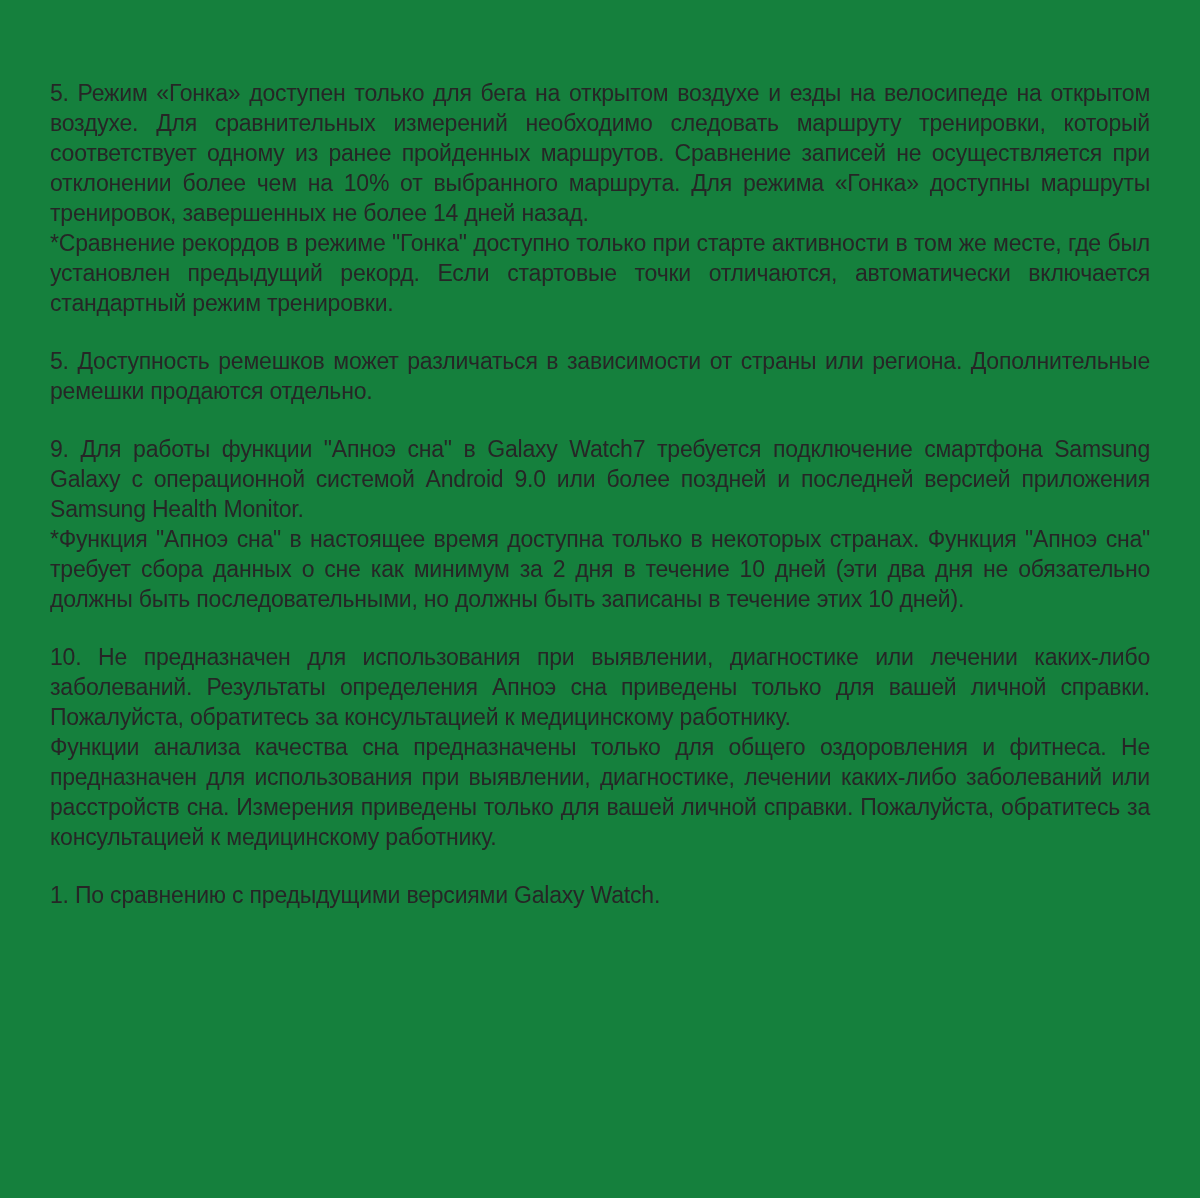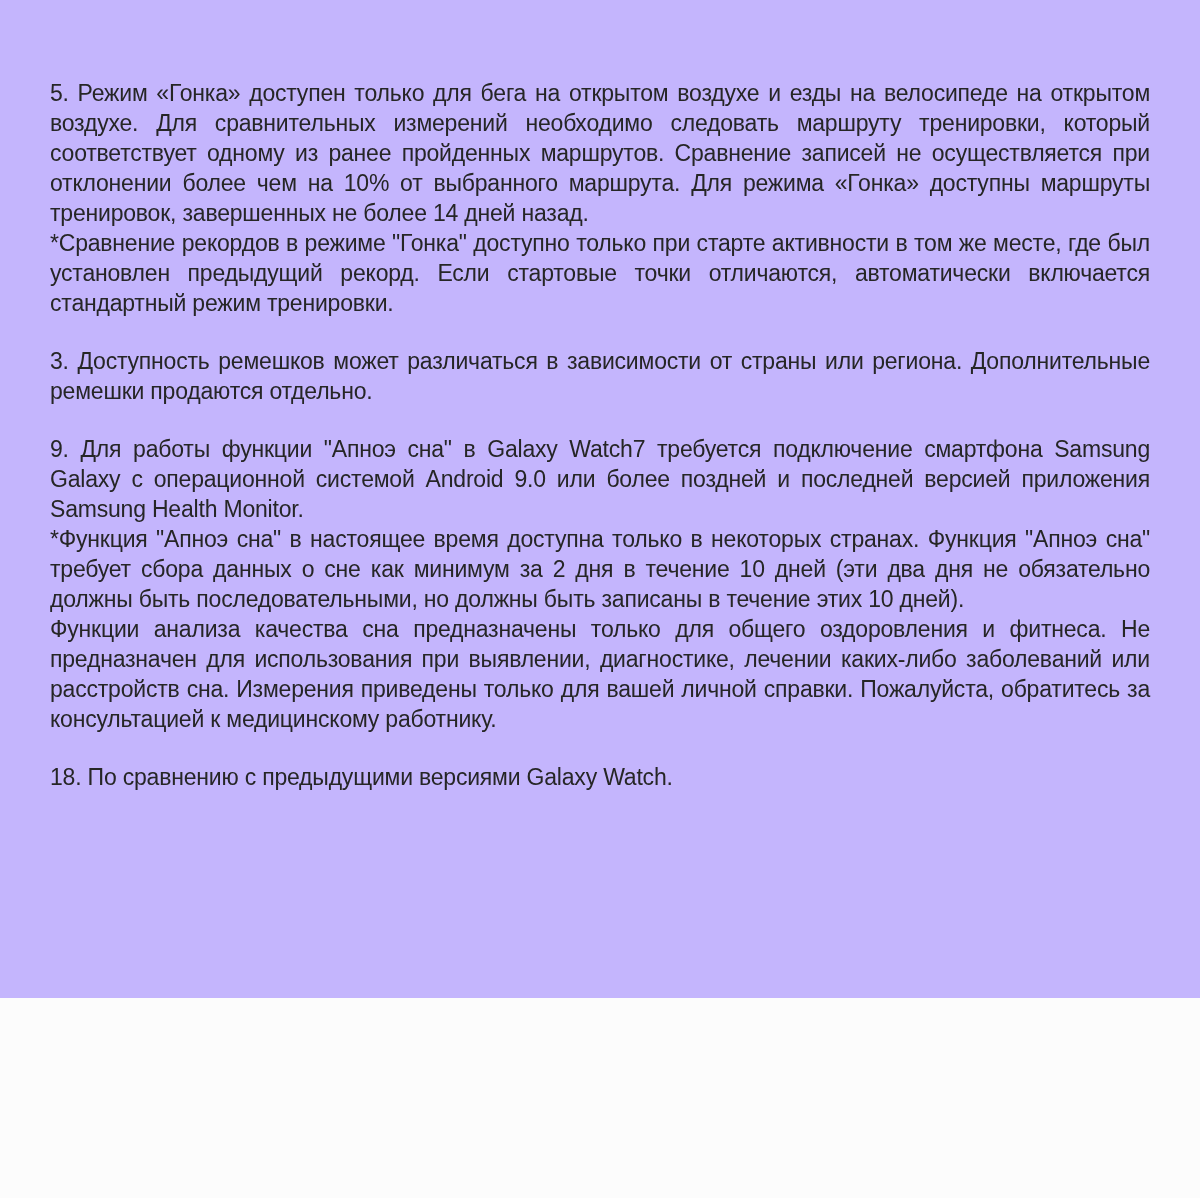--- a/index.html
+++ b/index.html
@@ -9,23 +9,23 @@
   body {
     width: 1200px;
     height: 1198px;
     background: #fcfcfc;
     overflow: hidden;
     font-family: "Liberation Sans", "DejaVu Sans", sans-serif;
   }
   .page {
     box-sizing: border-box;
     width: 1200px;
-    height: 998px;
+    height: 1198px;
     padding: 78px 50px 40px 50px;
-    background: #c4b5fd;
+    background: #15803d;
   }
   .doc {
     width: 1100px;
     color: #262626;
     font-size: 23px;
     line-height: 30px;
     letter-spacing: -0.2px;
   }
   .doc p {
     margin: 0;
@@ -42,19 +42,20 @@
     margin-top: 0;
   }
 </style>
 </head>
 <body>
 
 <div class="page">
   <div class="doc">
     <p class="item">5. Режим «Гонка» доступен только для бега на открытом воздухе и езды на велосипеде на открытом воздухе. Для сравнительных измерений необходимо следовать маршруту тренировки, который соответствует одному из ранее пройденных маршрутов. Сравнение записей не осуществляется при отклонении более чем на 10% от выбранного маршрута. Для режима «Гонка» доступны маршруты тренировок, завершенных не более 14 дней назад.</p>
     <p class="note">*Сравнение рекордов в режиме "Гонка" доступно только при старте активности в том же месте, где был установлен предыдущий рекорд. Если стартовые точки отличаются, автоматически включается стандартный режим тренировки.</p>
-    <p class="item">3. Доступность ремешков может различаться в зависимости от страны или региона. Дополнительные ремешки продаются отдельно.</p>
+    <p class="item">5. Доступность ремешков может различаться в зависимости от страны или региона. Дополнительные ремешки продаются отдельно.</p>
     <p class="item">9. Для работы функции "Апноэ сна" в Galaxy Watch7 требуется подключение смартфона Samsung Galaxy с операционной системой Android 9.0 или более поздней и последней версией приложения Samsung Health Monitor.</p>
     <p class="note">*Функция "Апноэ сна" в настоящее время доступна только в некоторых странах. Функция "Апноэ сна" требует сбора данных о сне как минимум за 2 дня в течение 10 дней (эти два дня не обязательно должны быть последовательными, но должны быть записаны в течение этих 10 дней).</p>
+    <p class="item">10. Не предназначен для использования при выявлении, диагностике или лечении каких-либо заболеваний. Результаты определения Апноэ сна приведены только для вашей личной справки. Пожалуйста, обратитесь за консультацией к медицинскому работнику.</p>
     <p class="note">Функции анализа качества сна предназначены только для общего оздоровления и фитнеса. Не предназначен для использования при выявлении, диагностике, лечении каких-либо заболеваний или расстройств сна. Измерения приведены только для вашей личной справки. Пожалуйста, обратитесь за консультацией к медицинскому работнику.</p>
-    <p class="item">18. По сравнению с предыдущими версиями Galaxy Watch.</p>
+    <p class="item">1. По сравнению с предыдущими версиями Galaxy Watch.</p>
   </div>
 </div>
 
 </body></html>

